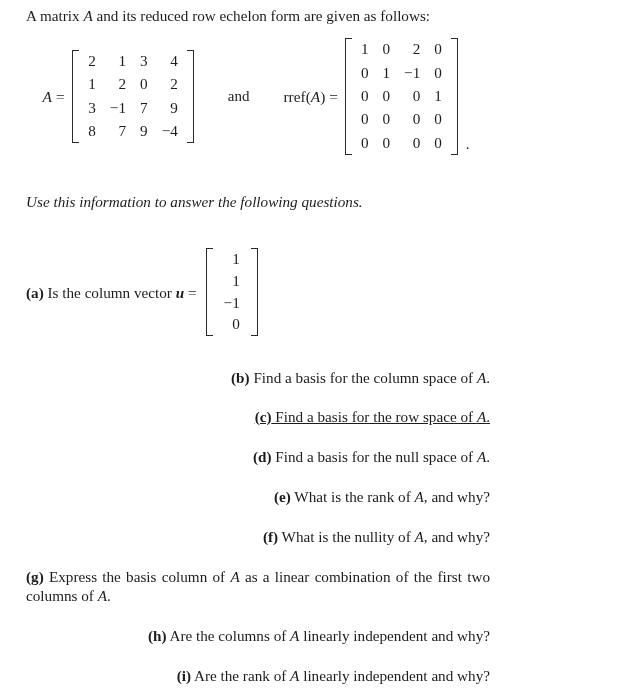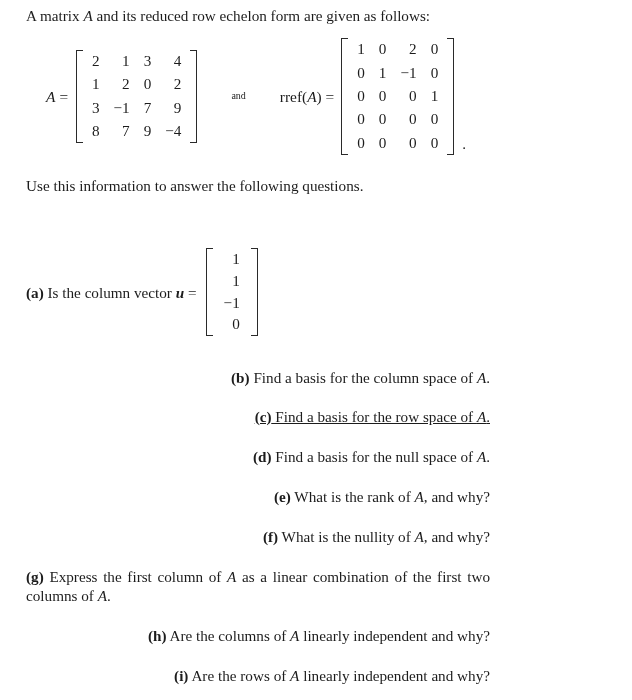--- a/index.html
+++ b/index.html
@@ -83,21 +83,21 @@
     padding: 1.2px 7px;
     font-size: 15.2px;
     line-height: 1.38;
     white-space: nowrap;
   }
   .mat-cell:first-child { padding-left: 5px; }
   .mat-cell:last-child  { padding-right: 5px; }
 
   .conj {
     padding: 0 34px;
-    font-size: 10px;
+    font-size: 15px;
     white-space: nowrap;
     font-family: Liberation Serif, serif;
   }
   .trailing-dot {
     align-self: flex-end;
     padding-left: 8px;
     padding-bottom: 2px;
     font-size: 15.2px;
   }
 
@@ -211,21 +211,21 @@
               <span class="mat-cell">0</span>
             </span>
           </span>
         <span class="brk right"></span>
       </span>
       <span class="trailing-dot">.</span>
     </div>
 
   </div>
 
-  <div class="para" style="top:176px;">Use this information to answer the following questions.</div>
+  <div class="para" style="top:192px;font-style:italic;">Use this information to answer the following questions.</div>
 
   <div class="qa" style="top:254px; height:76px;">
     <span class="seg"><span class="lbl bf">(a)</span> <span>Is the column vector </span><span class="bfit">u</span> <span>=</span></span>
     <span class="matrix vec">
       <span class="brk left"></span>
       <span class="mat-body" id="vector-u-body">
           <span class="mat-row">
             <span class="mat-cell">1</span>
           </span>
           <span class="mat-row">
@@ -256,24 +256,24 @@
 
   <div class="qitem" style="top:487px;">
     <span class="lbl">(e)</span><span> What is the rank of </span><span class="it">A</span><span>, and why?</span>
   </div>
 
   <div class="qitem" style="top:527px;">
     <span class="lbl">(f)</span><span> What is the nullity of </span><span class="it">A</span><span>, and why?</span>
   </div>
 
   <div class="qitem justified" style="top:567px;">
-    <span class="lbl">(g)</span><span> Express the first column of </span><span class="it">A</span><span> as a linear combination of the first two columns of </span><span class="it">A</span><span>.</span>
+    <span class="lbl">(g)</span><span> Express the basis column of </span><span class="it">A</span><span> as a linear combination of the first two columns of </span><span class="it">A</span><span>.</span>
   </div>
 
   <div class="qitem" style="top:626px;">
     <span class="lbl">(h)</span><span> Are the columns of </span><span class="it">A</span><span> linearly independent and why?</span>
   </div>
 
   <div class="qitem" style="top:666px;">
-    <span class="lbl">(i)</span><span> Are the rows of </span><span class="it">A</span><span> linearly independent and why?</span>
+    <span class="lbl">(i)</span><span> Are the rank of </span><span class="it">A</span><span> linearly independent and why?</span>
   </div>
 
 </div>
 
 </body></html>

